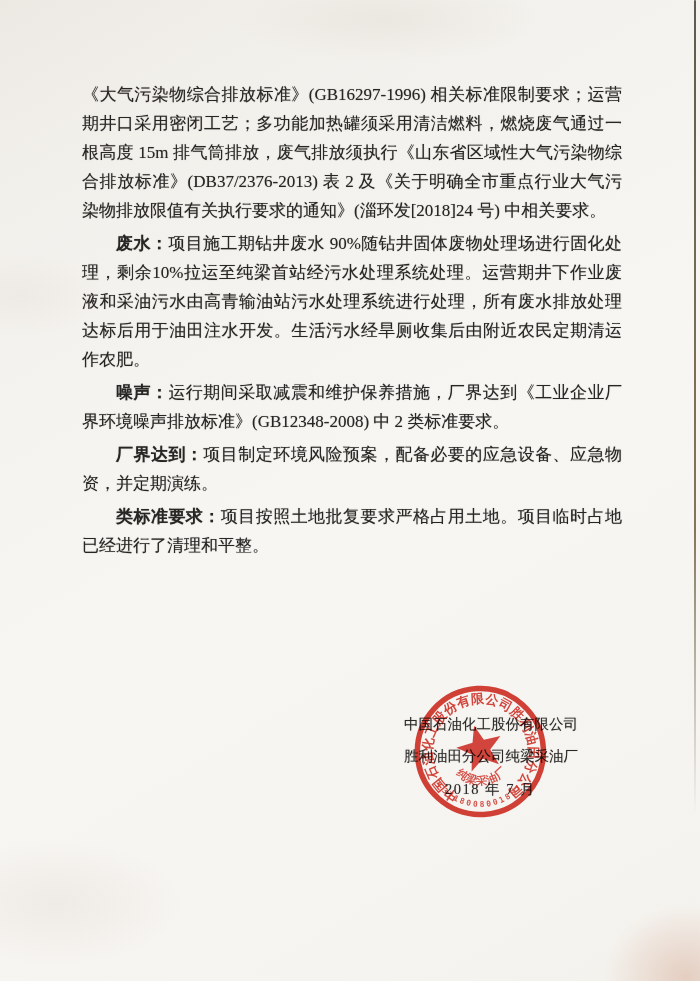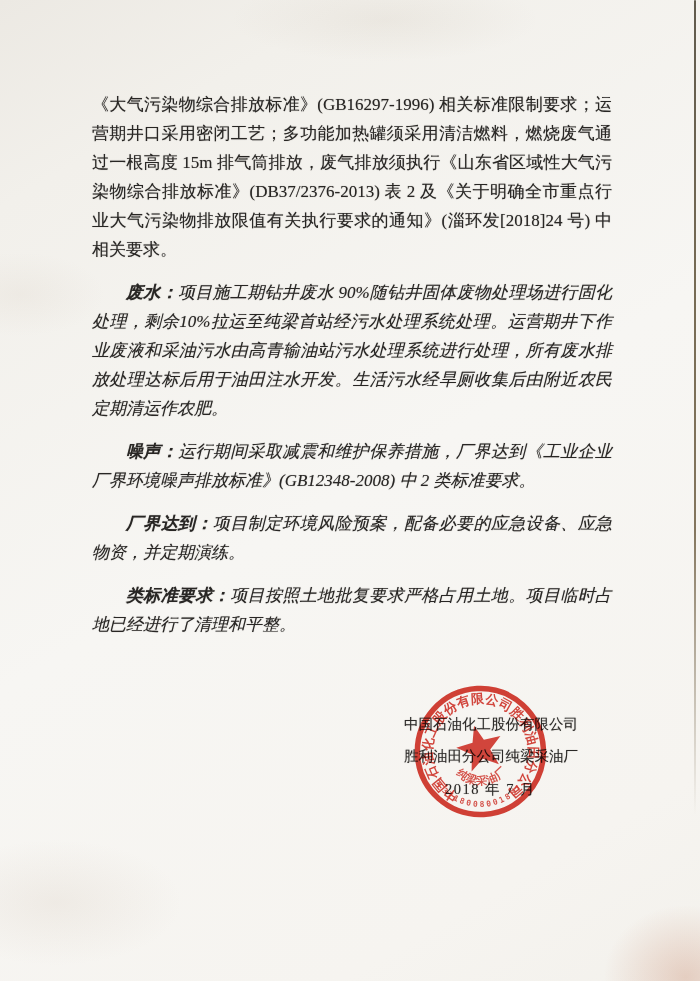--- a/index.html
+++ b/index.html
@@ -16,22 +16,22 @@
       radial-gradient(ellipse 180px 90px at 8% 92%,rgba(190,170,150,.14),transparent 70%),
       radial-gradient(ellipse 220px 60px at 55% 2%,rgba(180,165,145,.12),transparent 70%),
       radial-gradient(ellipse 120px 60px at 3% 30%,rgba(190,170,150,.10),transparent 70%);
   }
   .content{
     position:absolute;left:78px;top:76px;width:548px;
     font-size:17px;line-height:29px;color:#282624;
     text-align:justify;
     text-shadow:0 0 1px rgba(45,42,40,.45);
   }
-  .content p{margin:14px;padding:0;}
-  .content p.ind{text-indent:34px;font-style:italic;}
+  .content p{margin:4px;padding:0;}
+  .content p.ind{text-indent:34px;}
   .lead{font-weight:bold;}
   .sig{
     position:absolute;left:404px;top:716px;width:173px;
     font-size:14.5px;line-height:17px;color:#2b2927;
     text-shadow:0 0 1px rgba(45,42,40,.4);z-index:1;white-space:nowrap;
   }
   .sig .l2{margin-top:15px;}
   .sig .dt{margin-top:16px;text-align:center;letter-spacing:1.5px;}
   .seal{
     position:absolute;left:408px;top:681px;width:145px;height:145px;

